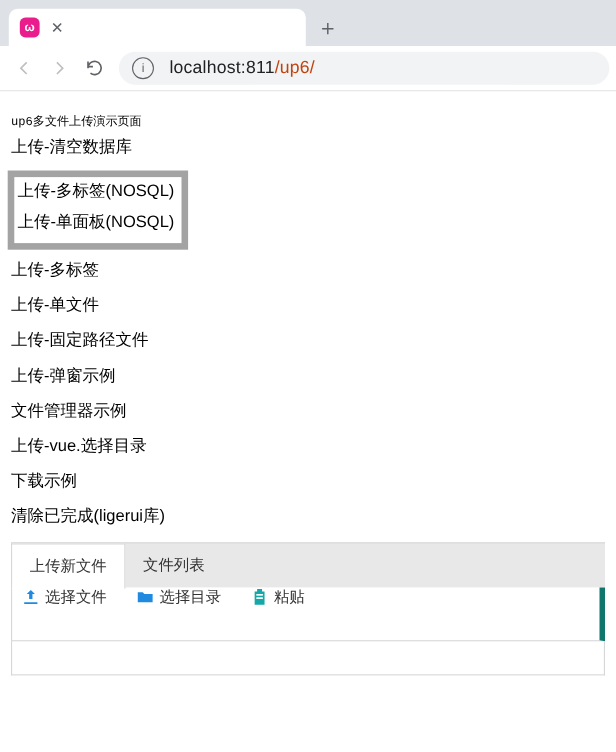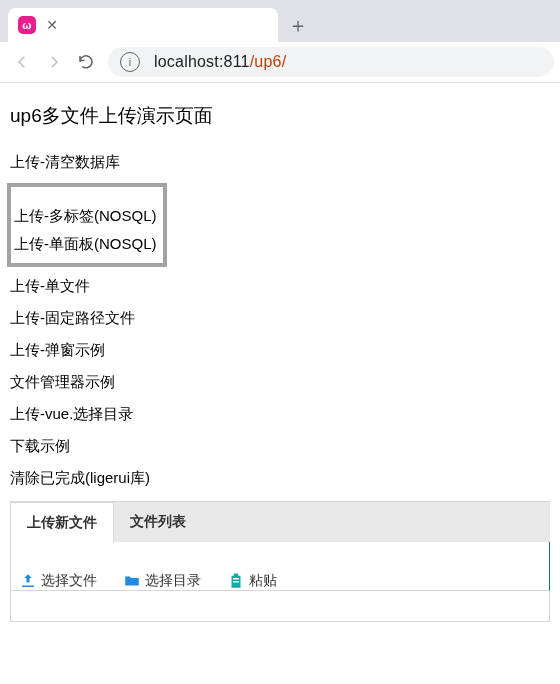--- a/index.html
+++ b/index.html
@@ -15,31 +15,31 @@
   .toolbar{height:40px;background:#fff;display:flex;align-items:center;padding:0 6px;border-bottom:1px solid #e3e3e3;}
   .nav-btn{width:32px;height:32px;display:flex;align-items:center;justify-content:center;color:#5f6368;}
   .nav-btn.disabled{color:#bfbfbf;}
   .nav-btn svg{width:18px;height:18px;}
   .omnibox{flex:1;height:30px;background:#f1f3f4;border-radius:15px;display:flex;align-items:center;padding:0 12px;margin-left:6px;}
   .origin-chip{width:18px;height:18px;border:1.5px solid #5f6368;border-radius:50%;display:flex;align-items:center;justify-content:center;font-size:11px;color:#5f6368;margin-right:14px;line-height:1;}
   .url{font-size:16px;color:#202124;letter-spacing:.2px;}
   .url .path{color:#c2410c;}
   
   .page{padding:14px 10px 0 10px;}
-  .heading{font-size:19px;margin:6px 0 24px 0;}
+  .heading{font-size:11px;margin:6px 0 7px 0;font-family:Liberation Mono, monospace;}
   .links{}
   .link{display:block;font-size:15px;color:#000000;text-decoration:none;margin:0 0 14px 0;line-height:1.2;cursor:pointer;}
-  .highlight-box{border:4px solid #a3a3a3;display:inline-block;padding:20px 6px 0 3px;margin:-2px 0 10px -3px;}
+  .highlight-box{border:6px solid #a3a3a3;display:inline-block;padding:4px 6px 0 3px;margin:-2px 0 10px -3px;}
   .highlight-box .link{margin-bottom:10px;}
   
-  .tabs-row{display:flex;background:#e8e8e8;border-top:1px solid #d7d7d7;height:40px;align-items:stretch;margin:6px 0 0 0;font-weight:bold;}
+  .tabs-row{display:flex;background:#e8e8e8;border-top:1px solid #d7d7d7;height:40px;align-items:stretch;margin:6px 0 0 0;}
   .tabs-row .tab{padding:0 16px;display:flex;align-items:center;font-size:14px;color:#333;cursor:pointer;}
   .tabs-row .tab.active{background:#fff;border:1px solid #d7d7d7;border-bottom:none;margin-bottom:-1px;}
   
-  .action-row{display:flex;align-items:flex-end;height:48px;border-left:1px solid #d7d7d7;border-right:1px solid #0f766e;border-bottom:1px solid #d7d7d7;padding:0 8px;gap:26px;font-size:14px;color:#333;}
+  .action-row{display:flex;align-items:flex-start;height:48px;border-left:1px solid #d7d7d7;border-right:5px solid #0f766e;border-bottom:1px solid #d7d7d7;padding:0 8px;gap:26px;font-size:14px;color:#333;}
   .action{display:flex;align-items:center;gap:4px;cursor:pointer;}
   .action svg{width:18px;height:18px;}
   .col-blue{fill:#1f8ae0;}
   .col-teal{fill:#14a8a8;}
   .panel-area{height:30px;border-left:1px solid #d7d7d7;border-right:1px solid #d7d7d7;border-bottom:1px solid #d7d7d7;}
 </style>
 </head>
 <body>
 <div class="window">
 
@@ -79,20 +79,21 @@
   <div class="heading">up6多文件上传演示页面</div>
 
   <div class="links">
     <a class="link">上传-清空数据库</a>
 
     <div class="highlight-box">
       <a class="link">上传-多标签(NOSQL)</a>
       <a class="link">上传-单面板(NOSQL)</a>
     </div>
 
+    <a class="link">上传-多标签</a>
     <a class="link">上传-单文件</a>
     <a class="link">上传-固定路径文件</a>
     <a class="link">上传-弹窗示例</a>
     <a class="link">文件管理器示例</a>
     <a class="link">上传-vue.选择目录</a>
     <a class="link">下载示例</a>
     <a class="link">清除已完成(ligerui库)</a>
   </div>
 
   <div class="tabs-row">

